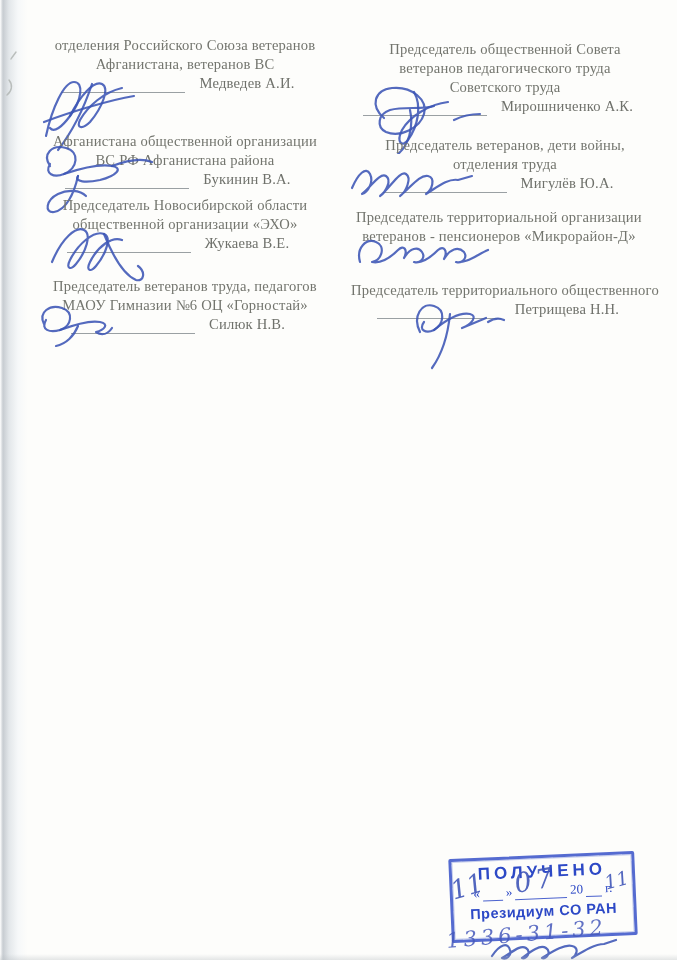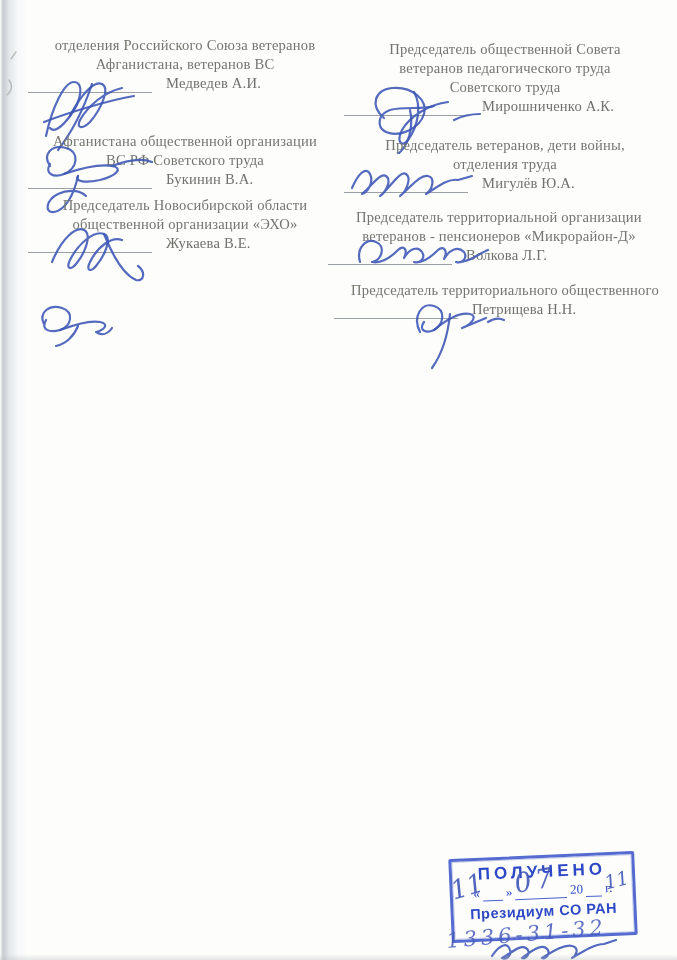--- a/index.html
+++ b/index.html
@@ -23,21 +23,21 @@
   }
   .b0 { left:28px;  top:36px;  width:314px; }
   .b1 { left:344px; top:40px;  width:322px; }
   .b2 { left:28px;  top:132px; width:314px; }
   .b3 { left:344px; top:136px; width:322px; }
   .b4 { left:28px;  top:196px; width:314px; }
   .b5 { left:328px; top:208px; width:342px; }
   .b6 { left:28px;  top:277px; width:314px; }
   .b7 { left:334px; top:281px; width:342px; }
   .sig-row {
-    display:flex; align-items:flex-end;
+    display:flex; justify-content:center; align-items:flex-end;
     margin-top:2px; height:17px; padding-right:14px;
   }
   .sig-line {
     flex:0 0 124px; height:14px;
     border-bottom:1.2px solid #9aa0a3;
   }
   .sig-name { margin-left:14px; white-space:nowrap; color:#6f716b; }
   
   .ink { position:absolute; pointer-events:none; }
   .ink path { fill:none; stroke:#3c55b5; stroke-width:2.2; stroke-linecap:round; stroke-linejoin:round; opacity:.88; }
@@ -110,21 +110,21 @@
   </div>
   <svg class="ink" style="left:350px; top:80px; width:170px; height:74px;" viewBox="0 0 170 74">
     <path d="M34 38 C20 26 24 10 42 8 C62 6 78 20 74 34 C70 48 50 58 36 52 C26 47 28 34 40 30 C54 26 72 30 84 26"></path>
     <path d="M64 12 C72 26 68 46 58 60 C52 68 46 62 52 50 C60 36 80 24 98 22"></path>
     <path d="M60 30 C64 48 58 66 48 74"></path>
     <path d="M104 40 C112 36 122 34 130 34"></path>
   </svg>
 
   <div class="sig-block b2">
     <div>Афганистана общественной организации</div>
-    <div>ВС РФ Советского труда</div>
+    <div>ВС РФ Афганистана района</div>
     <div class="sig-row">
       <span class="sig-line"></span>
       <span class="sig-name">Букинин  В.А.</span>
     </div>
   </div>
   <svg class="ink" style="left:34px; top:140px; width:150px; height:78px;" viewBox="0 0 150 78">
     <path d="M16 26 C8 14 18 4 32 8 C46 12 44 28 30 34 C20 38 10 34 16 24"></path>
     <path d="M30 34 C48 28 66 24 78 26 C90 28 82 36 66 40 C52 43 40 42 44 36"></path>
     <path d="M44 36 C40 54 32 70 20 72 C10 73 12 60 24 54 C34 49 46 50 52 56"></path>
     <path d="M78 26 C94 20 108 18 118 22"></path>
@@ -151,29 +151,33 @@
     </div>
   </div>
   <svg class="ink" style="left:42px; top:220px; width:160px; height:66px;" viewBox="0 0 160 66">
     <path d="M10 42 C20 18 34 6 42 10 C50 14 44 32 34 44 C28 51 24 48 28 40 C36 24 52 10 62 14 C70 17 64 34 54 46 C48 53 44 50 48 42 C56 26 70 16 80 20"></path>
     <path d="M62 14 C70 34 80 54 94 60 C102 62 104 52 96 46"></path>
   </svg>
 
   <div class="sig-block b5">
     <div>Председатель территориальной организации</div>
     <div>ветеранов - пенсионеров «Микрорайон-Д»</div>
-    <div class="sig-row">
-      <span class="sig-line"></span>
-      <span class="sig-name">Волкова Л.Г.</span>
-    </div>
   </div>
   <svg class="ink" style="left:350px; top:234px; width:175px; height:38px;" viewBox="0 0 175 38">
     <path d="M10 28 C6 14 16 4 26 8 C36 12 32 26 22 28 C32 30 42 22 48 16 C54 10 58 16 54 24 C60 14 68 12 72 18 C76 24 70 30 64 28 C72 30 82 22 88 16 C94 11 98 17 94 25 C100 15 108 12 114 18 C118 24 112 30 106 28 C116 30 128 20 138 16"></path>
   </svg>
 
+  <div class="sig-block b6">
+    <div>Председатель ветеранов труда, педагогов</div>
+    <div>МАОУ Гимназии №6 ОЦ «Горностай»</div>
+    <div class="sig-row">
+      <span class="sig-line"></span>
+      <span class="sig-name">Силюк  Н.В.</span>
+    </div>
+  </div>
   <svg class="ink" style="left:32px; top:302px; width:140px; height:46px;" viewBox="0 0 140 46">
     <path d="M12 22 C6 10 18 2 30 6 C42 10 40 24 28 28 C18 31 8 28 14 18"></path>
     <path d="M28 28 C44 22 58 18 68 20 C78 22 72 28 64 30 C70 34 76 32 80 26"></path>
     <path d="M46 24 C42 34 34 42 24 44"></path>
   </svg>
 
   <div class="sig-block b7">
     <div>Председатель территориального общественного</div>
     <div class="sig-row">
       <span class="sig-line"></span>

